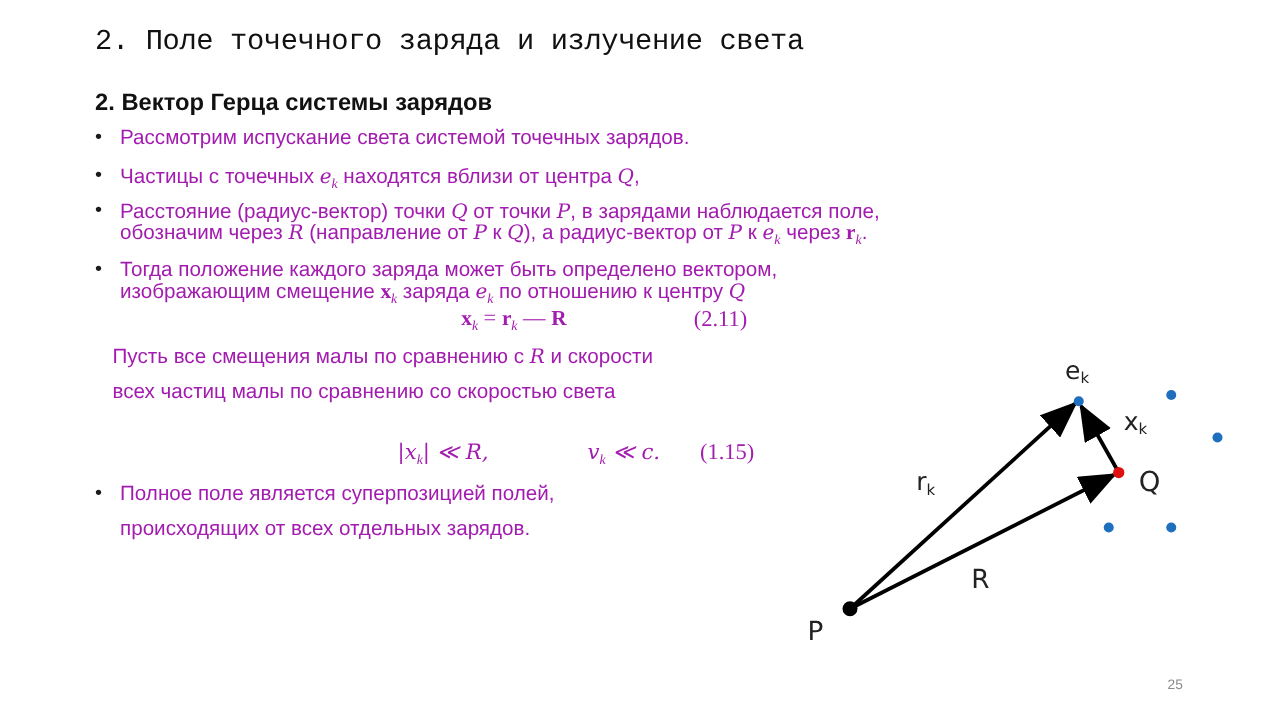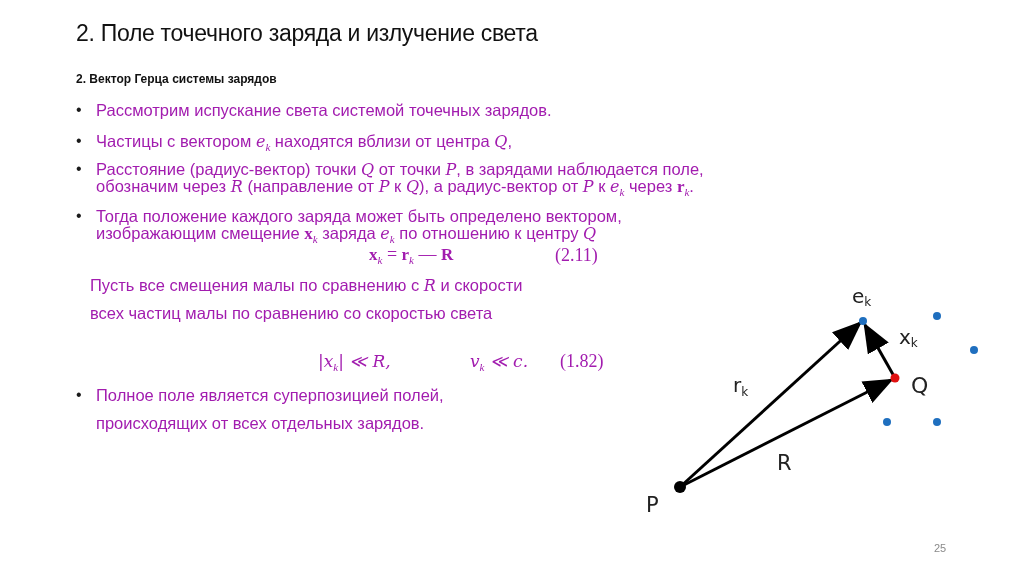--- a/index.html
+++ b/index.html
@@ -1,58 +1,58 @@
 <!DOCTYPE html>
 <html><head>
   <meta charset="utf-8">
   <style>
     html, body { margin: 0; padding: 0; background: #ffffff; }
     body { width: 1024px; height: 574px; position: relative; overflow: hidden;
            font-family: "Liberation Sans", sans-serif; color: #1a1a1a; }
-    .slide-title { position: absolute; left: 76px; top: 20px; font-size: 23px; color: #111; letter-spacing: -0.3px; }
-    .sub { position: absolute; left: 76px; top: 72px; font-size: 12px; font-weight: bold; color: #111; }
+    .slide-title { position: absolute; left: 76px; top: 20px; font-size: 23px; color: #111; letter-spacing: -0.3px; font-family: Liberation Mono, monospace; }
+    .sub { position: absolute; left: 76px; top: 72px; font-size: 19px; font-weight: bold; color: #111; }
     .line { position: absolute; font-size: 16.5px; color: #a21caf; white-space: nowrap; line-height: 18px; }
     .bullet { position: absolute; left: 76px; font-size: 16px; }
     .m { font-family: "DejaVu Serif", "Liberation Serif", serif; font-style: italic; font-size: 16px; }
     .mb { font-family: "Liberation Serif", serif; font-weight: bold; font-size: 17px; }
     .sub-k { font-size: 11px; font-style: italic; font-family: "Liberation Serif", serif; vertical-align: -4px; }
     .eq { font-family: "Liberation Serif", serif; font-size: 18px; text-align: center; }
     .pagenum { position: absolute; left: 934px; top: 542px; font-size: 11px; color: #8a8a8a; }
     svg.diagram { position: absolute; left: 0; top: 0; }
     .dlabel { font-family: "DejaVu Sans", sans-serif; fill: #222; }
   </style>
 </head>
 <body>
 
 <div class="slide-title">2. Поле точечного заряда и излучение света</div>
 <div class="sub">2. Вектор Герца системы зарядов</div>
 
 <span class="bullet" style="top:101px">•</span>
 <div class="line" style="left:96px; top:101px"><span>Рассмотрим испускание света системой точечных зарядов.</span></div>
 
 <span class="bullet" style="top:132px">•</span>
-<div class="line" style="left:96px; top:132px"><span>Частицы с вектором </span><span class="m">e</span><span class="sub-k">k</span><span> находятся вблизи от центра </span><span class="m">Q</span><span>,</span></div>
+<div class="line" style="left:96px; top:132px"><span>Частицы с точечных </span><span class="m">e</span><span class="sub-k">k</span><span> находятся вблизи от центра </span><span class="m">Q</span><span>,</span></div>
 
 <span class="bullet" style="top:160px">•</span>
 <div class="line" style="left:96px; top:160px"><span> Расстояние (радиус-вектор) точки </span><span class="m">Q</span><span> от точки </span><span class="m">P</span><span>, в зарядами наблюдается поле,</span></div>
 <div class="line" style="left:96px; top:177px"><span>обозначим через </span><span class="m">R</span><span> (направление от </span><span class="m">P</span><span> к </span><span class="m">Q</span><span>), а радиус-вектор от </span><span class="m">P</span><span> к </span><span class="m">e</span><span class="sub-k">k</span><span> через </span><span class="mb">r</span><span class="sub-k">k</span><span>.</span></div>
 
 <span class="bullet" style="top:207px">•</span>
 <div class="line" style="left:96px; top:207px"><span>Тогда положение каждого заряда может быть определено вектором,</span></div>
 <div class="line" style="left:96px; top:224px"><span>изображающим смещение </span><span class="mb">x</span><span class="sub-k">k</span><span> заряда </span><span class="m">e</span><span class="sub-k">k</span><span> по отношению к центру </span><span class="m">Q</span></div>
 
 <div class="line eq" style="left:369px; top:245px"><span class="mb">x</span><span class="sub-k">k</span><span> = </span><span class="mb">r</span><span class="sub-k">k</span><span> — </span><span class="mb">R</span></div>
 <div class="line eq" style="left:555px; top:246px">(2.11)</div>
 
 <div class="line" style="left:90px; top:276px"><span>Пусть все смещения малы по сравнению с </span><span class="m">R</span><span> и скорости</span></div>
 <div class="line" style="left:90px; top:304px"><span>всех частиц малы по сравнению со скоростью света</span></div>
 
 <div class="line eq" style="left:318px; top:352px"><span class="m" style="font-size:17px">|x</span><span class="sub-k">k</span><span class="m" style="font-size:17px">| ≪ R,</span></div>
 <div class="line eq" style="left:470px; top:352px"><span class="m" style="font-size:17px">v</span><span class="sub-k">k</span><span class="m" style="font-size:17px"> ≪ c.</span></div>
-<div class="line eq" style="left:560px; top:352px">(1.82)</div>
+<div class="line eq" style="left:560px; top:352px">(1.15)</div>
 
 <span class="bullet" style="top:386px">•</span>
 <div class="line" style="left:96px; top:386px"><span>Полное поле является суперпозицией полей,</span></div>
 <div class="line" style="left:96px; top:414px"><span>происходящих от всех отдельных зарядов.</span></div>
 
 <svg class="diagram" width="1024" height="574">
   <defs>
     <marker id="arrow" markerWidth="10" markerHeight="8" refX="9" refY="4" orient="auto" markerUnits="strokeWidth">
       <path d="M0,0 L10,4 L0,8 z" fill="#000"></path>
     </marker>

